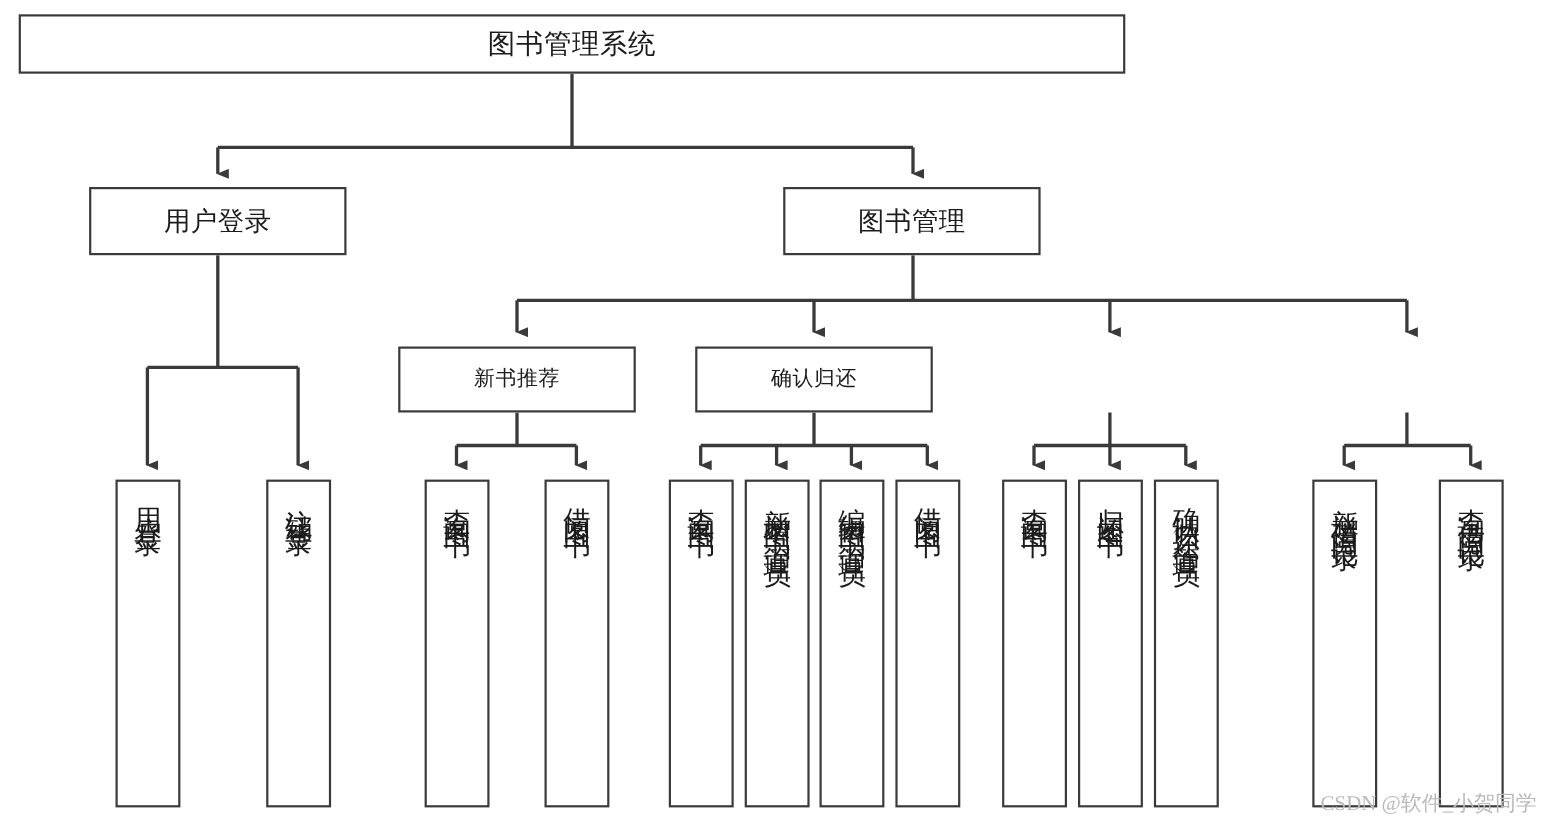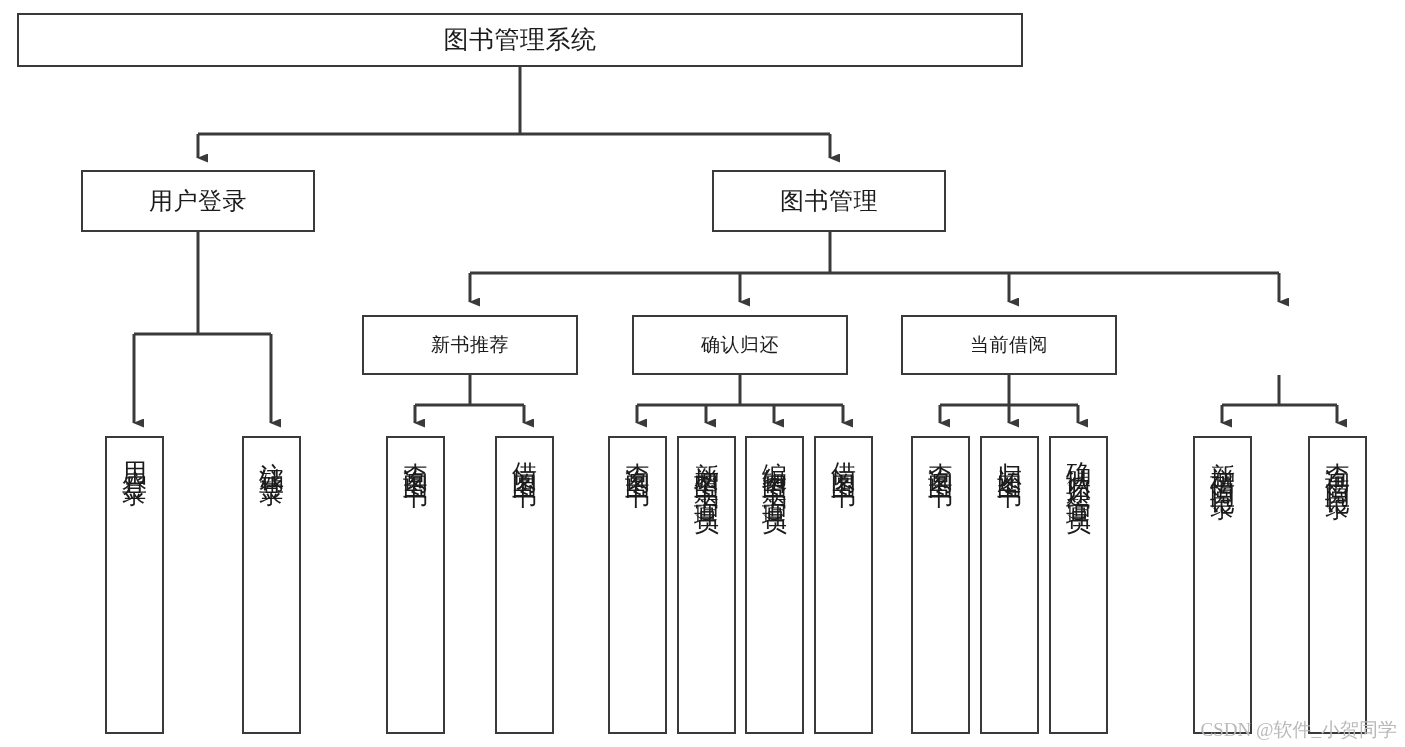--- a/index.html
+++ b/index.html
@@ -135,23 +135,20 @@
   <div class="node-box lvl1" style="left:712px; top:170px; width:234px; height:62px;">
     <span class="node-label">图书管理</span>
   </div>
 
   <div class="node-box lvl2" style="left:362px; top:315px; width:216px; height:60px;">
     <span class="node-label">新书推荐</span>
   </div>
   <div class="node-box lvl2" style="left:632px; top:315px; width:216px; height:60px;">
     <span class="node-label">确认归还</span>
   </div>
-  <div class="node-box lvl2" style="left:901px; top:315px; width:216px; height:60px;">
-    <span class="node-label">当前借阅</span>
-  </div>
 
   <div class="node-box leaf" style="left:105px; top:436px; width:59px; height:298px;">
     <span class="node-label">用户登录</span>
   </div>
   <div class="node-box leaf" style="left:242px; top:436px; width:59px; height:298px;">
     <span class="node-label">注销登录</span>
   </div>
 
   <div class="node-box leaf" style="left:386px; top:436px; width:59px; height:298px;">
     <span class="node-label">查询图书</span>

